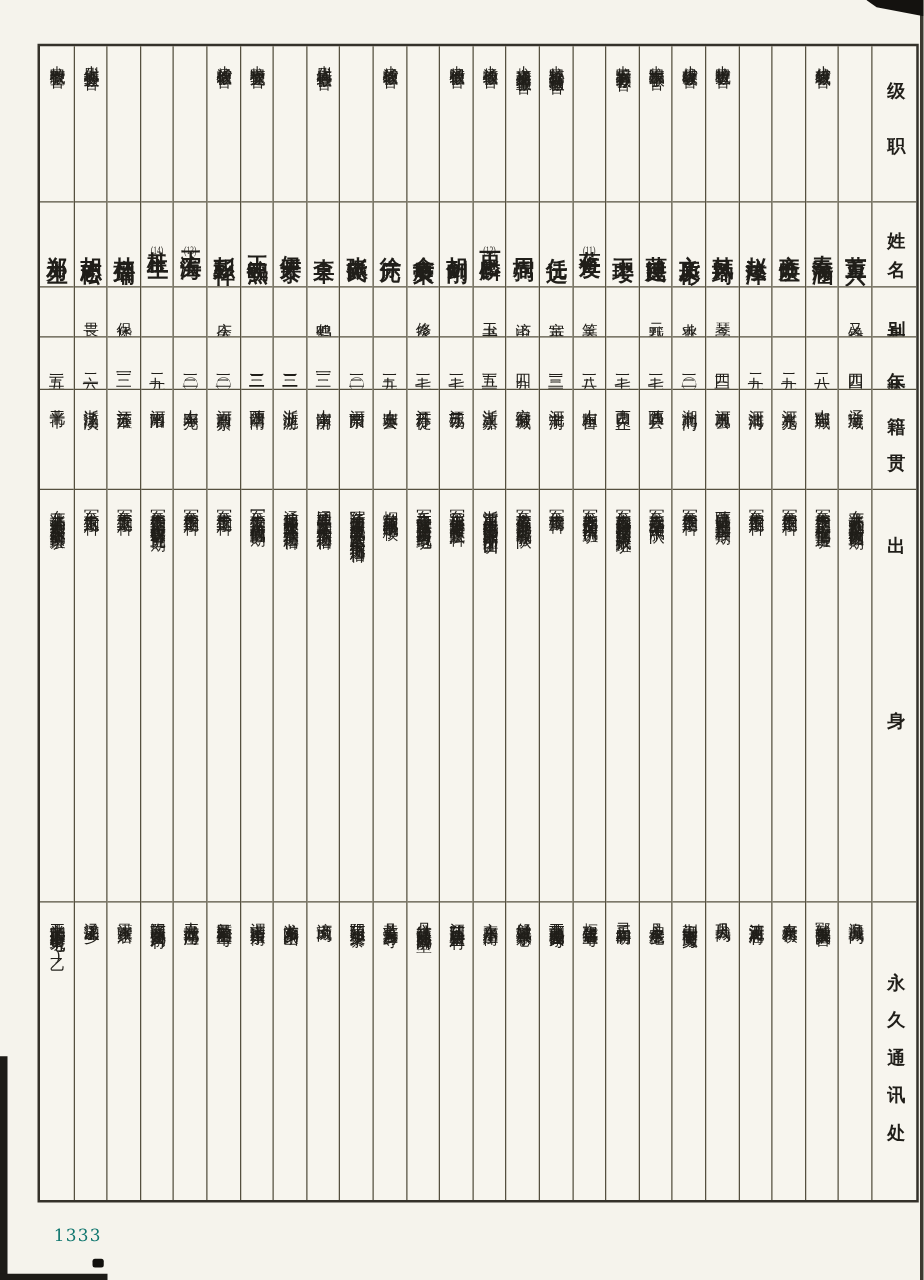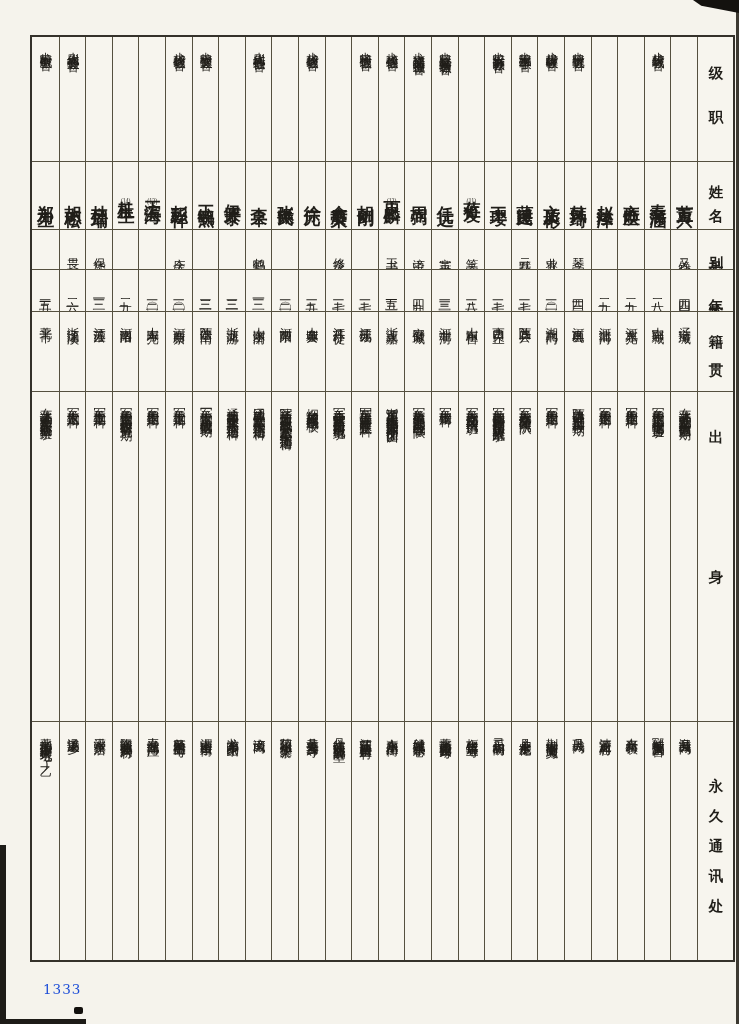--- a/index.html
+++ b/index.html
@@ -65,21 +65,21 @@
   .art{position:absolute;background:#262420;}
   .art-right-edge{right:0;top:0;width:3px;height:1024px;background:#3c3931;}
   .art-tr-corner{right:0;top:0;width:46px;height:13px;background:#14120f;
     clip-path:polygon(0 0,100% 0,100% 100%,18% 45%);}
   .art-left-bar{left:0;top:845px;width:6px;height:179px;background:#1d1b17;}
   .art-bottom-bar{left:0;top:1019px;width:86px;height:5px;background:#1d1b17;}
   .art-speck{left:74px;top:1007px;width:9px;height:7px;border-radius:2px;background:#12100d;}
   
   .pageno{
     position:absolute;left:43px;top:981px;
-    font-size:13.5px;letter-spacing:1px;color:#1d4ed8;
+    font-size:13.5px;letter-spacing:1px;color:#0f766e;
     font-family:"DejaVu Serif","Liberation Serif",serif;
   }
 </style>
 </head>
 <body>
 
 <div class="page">
 
   <div class="rtable">
 

